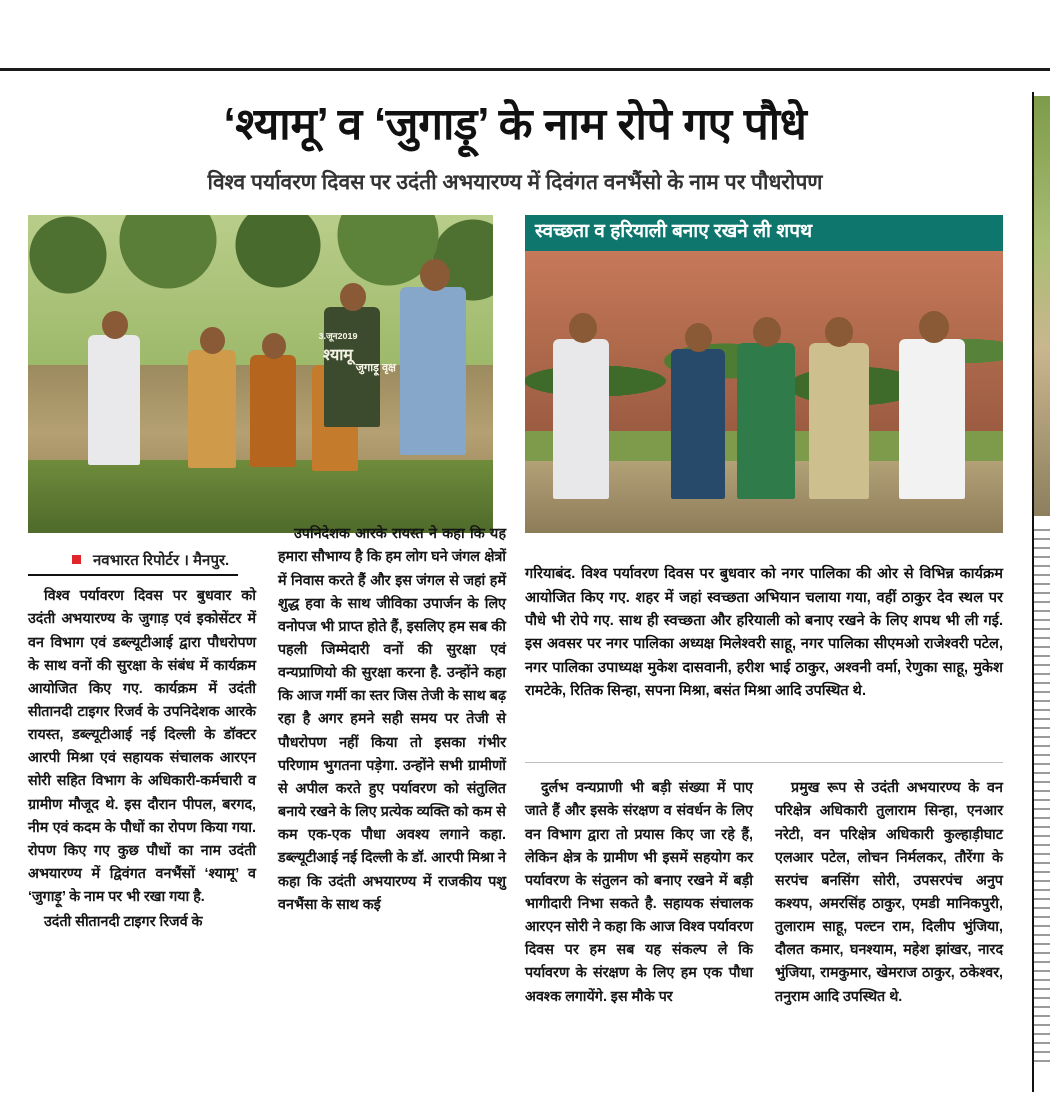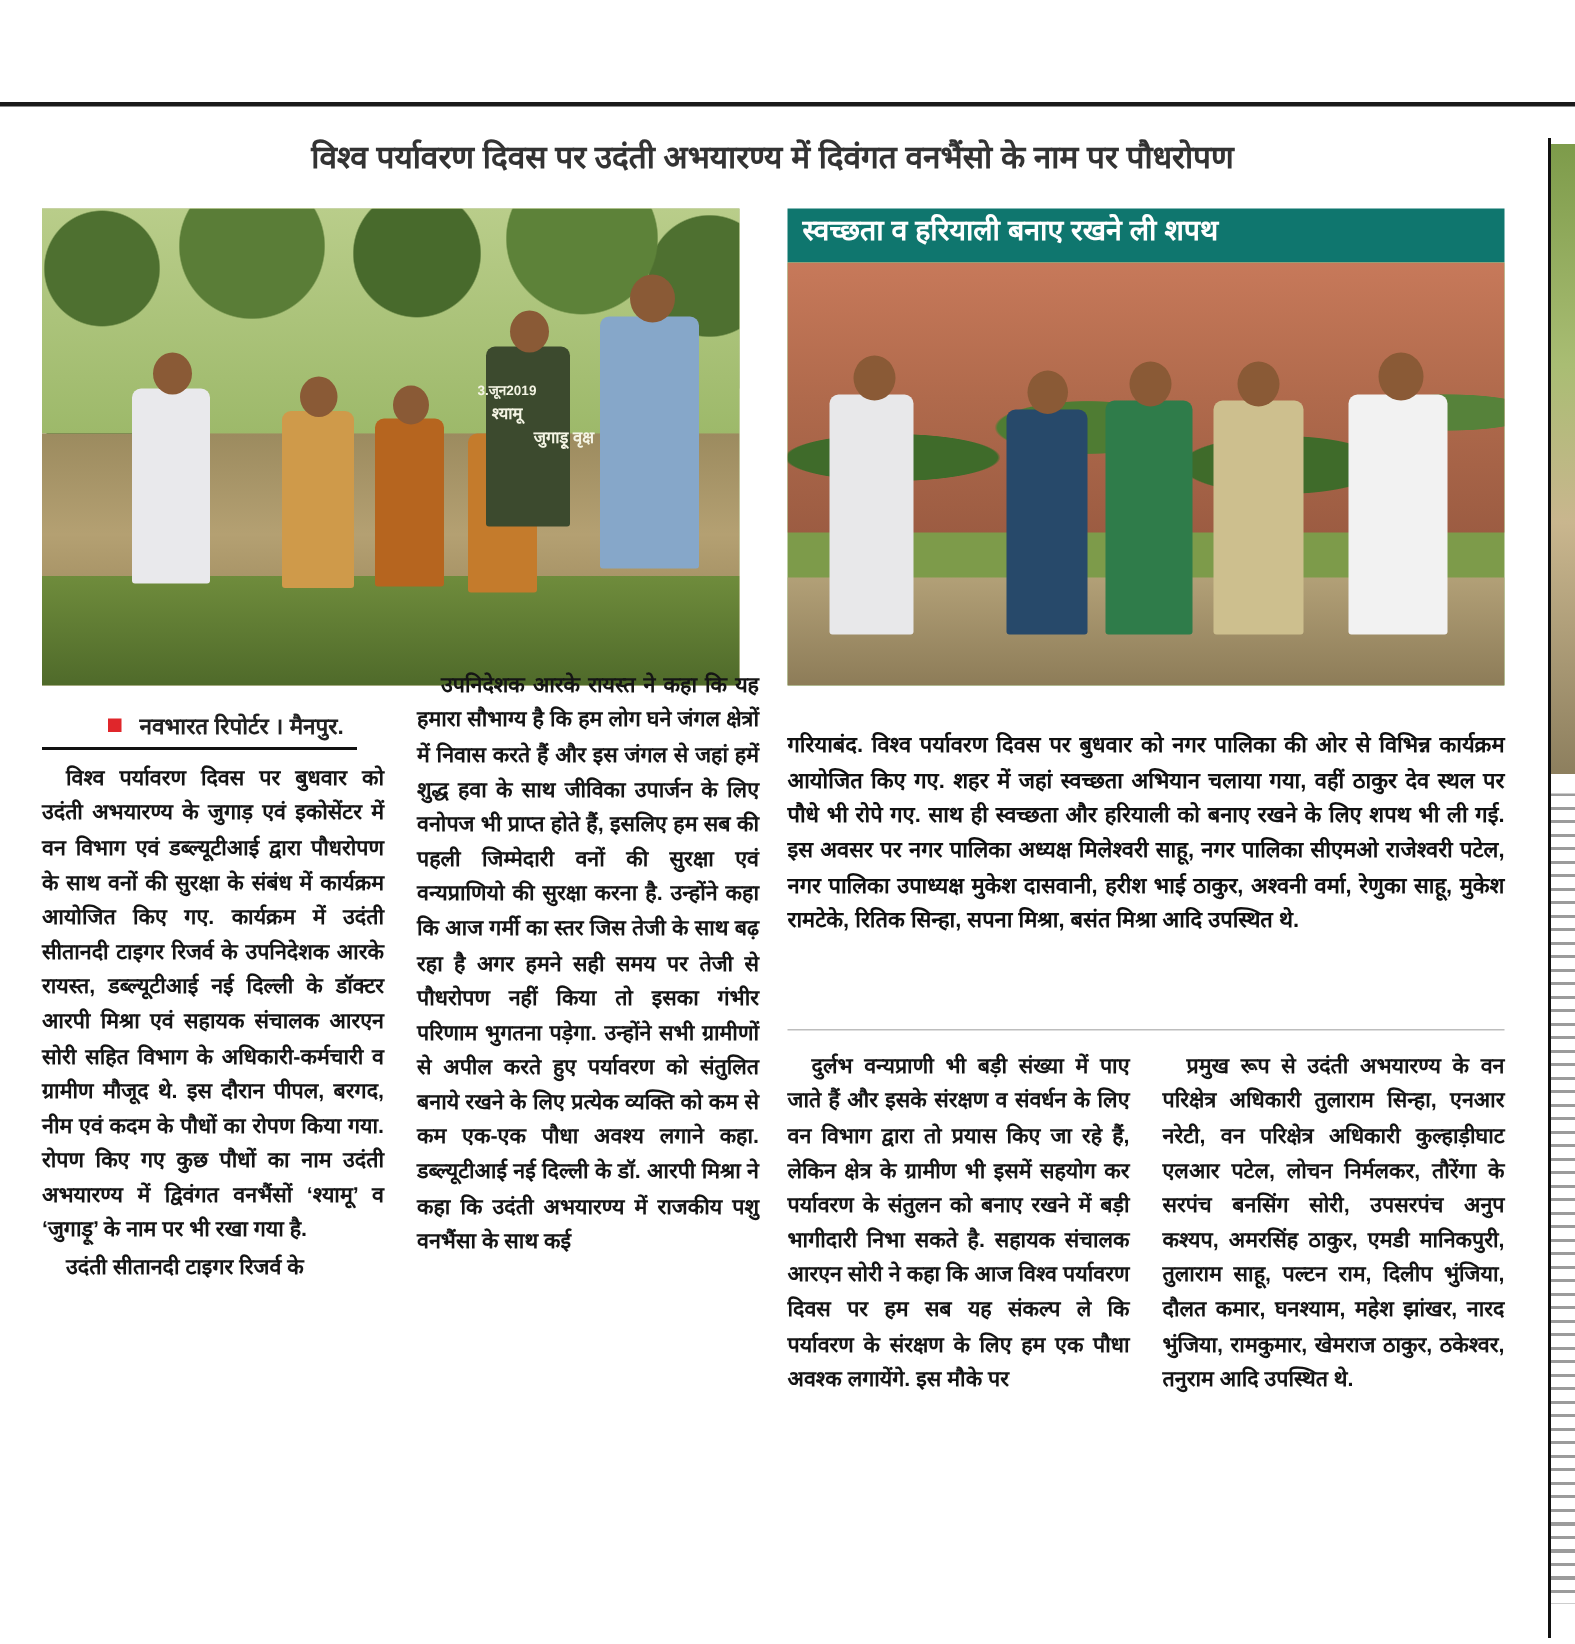--- a/index.html
+++ b/index.html
@@ -174,21 +174,21 @@
   .pl-ground { left:0; top:150px; width:465px; height:168px;
     background: linear-gradient(180deg,#9c8b5f 0%, #b4a072 40%, #8e7a4f 100%); }
   .pl-grass { left:0; top:245px; width:465px; height:73px;
     background: linear-gradient(180deg,#6f8c3c,#4f6a2a); }
   .pl-sign { left:262px; top:108px; width:96px; height:62px; background:#24601f;
     border:3px solid #f2f2e6; }
   .pl-signpost { left:302px; top:168px; width:12px; height:95px; background:#c9c3a8; }
   .pl-sign-t1 { position:absolute; left:268px; top:114px; width:84px; color:#f4f4e4;
     font-size:9px; text-align:center; font-weight:bold; }
   .pl-sign-t2 { position:absolute; left:268px; top:128px; width:84px; color:#f4f4e4;
-    font-size:11px; text-align:center; font-weight:bold; }
+    font-size:16px; text-align:center; font-weight:bold; }
   .pl-sign-t3 { position:absolute; left:268px; top:144px; width:100px; color:#f4f4e4;
     font-size:11px; text-align:right; font-weight:bold; }
   .person { position:absolute; border-radius:6px 6px 2px 2px; }
   .head { position:absolute; border-radius:50%; background:#8a5a36; }
 
   
   .pr-wall { left:0; top:0; width:478px; height:180px;
     background: linear-gradient(180deg,#c7795a 0%, #b06a4c 50%, #9c5c42 100%); }
   .pr-greens { left:0; top:40px; width:478px; height:150px;
     background:
@@ -265,20 +265,21 @@
 <body>
 
 <div class="page">
 
   <div class="rule-top"></div>
 
   <div class="content">
 
     <div class="left-block">
 
+      <div class="headline">‘श्यामू’ व ‘जुगाड़ू’ के नाम रोपे गए पौधे</div>
       <div class="subhead">विश्व पर्यावरण दिवस पर उदंती अभयारण्य में दिवंगत वनभैंसो के नाम पर पौधरोपण</div>
 
       <div class="photos">
 
         <div class="photo-left">
           <div class="ph pl-sky"></div>
           <div class="ph pl-trees"></div>
           <div class="ph pl-ground"></div>
           <div class="ph pl-grass"></div>
 

